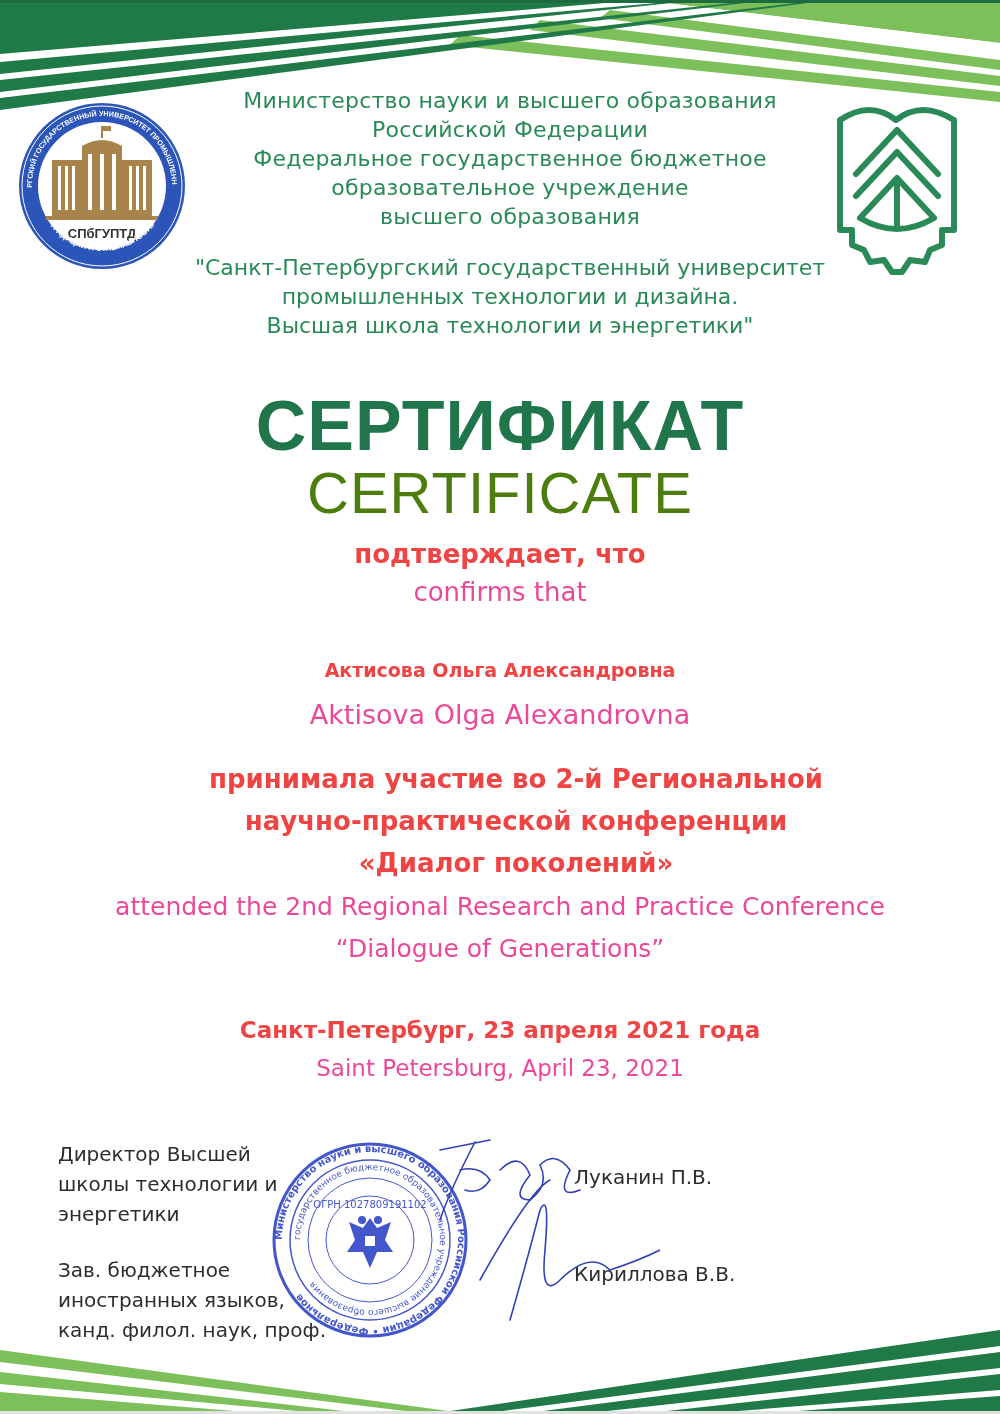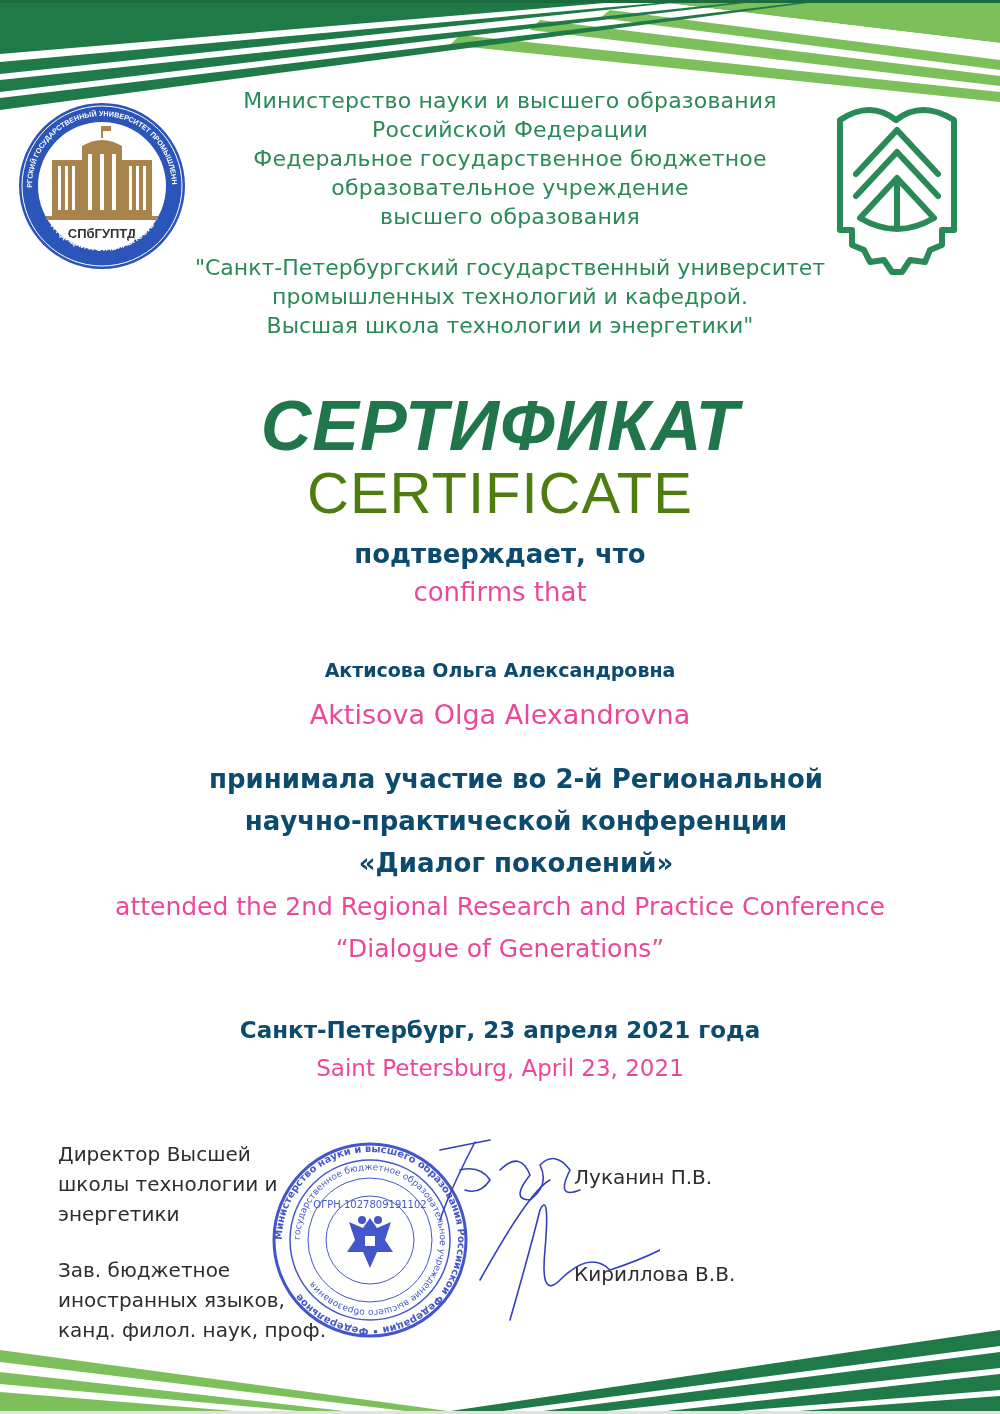--- a/index.html
+++ b/index.html
@@ -32,35 +32,34 @@
     }
     .title-ru {
       left: 0; width: 1000px; top: 388px;
       text-align: center;
       color: #21754a;
       font-family: "Liberation Sans", sans-serif;
       font-weight: bold;
       font-size: 70px;
       line-height: 76px;
       letter-spacing: 1px;
-      font-style: italic;
     }
     .title-en {
       left: 0; width: 1000px; top: 460px;
       text-align: center;
       color: #4d7c0f;
       font-family: "Liberation Sans", sans-serif;
       font-size: 58px;
       line-height: 66px;
       letter-spacing: 1px;
     }
     .center-block {
       left: 0; width: 1000px;
       text-align: center;
-      color: #0c4a6e;
+      color: #ef4444;
     }
     .bold-ru { font-family: "DejaVu Sans", sans-serif; font-weight: bold; font-size: 26px; }
     .light-en { font-family: "DejaVu Sans", sans-serif; font-weight: normal; font-size: 26px; color: #ec4899; }
 
     .sig-left {
       left: 58px; width: 260px;
       color: #2d2d2d;
       font-size: 20px;
       line-height: 30px;
     }
@@ -138,21 +137,21 @@
 <div class="abs header-text">
   <div>Министерство науки и высшего образования</div>
   <div>Российской Федерации</div>
   <div>Федеральное государственное бюджетное</div>
   <div>образовательное учреждение</div>
   <div>высшего образования</div>
 </div>
 
 <div class="abs uni-text">
   <div>"Санкт-Петербургский государственный университет</div>
-  <div>промышленных технологий и кафедрой.</div>
+  <div>промышленных технологии и дизайна.</div>
   <div>Высшая школа технологии и энергетики"</div>
 </div>
 
 <div class="abs title-ru">СЕРТИФИКАТ</div>
 <div class="abs title-en">CERTIFICATE</div>
 
 <div class="abs center-block bold-ru" style="top:536px; line-height:36px;">подтверждает, что</div>
 <div class="abs center-block light-en" style="top:574px; line-height:36px;">confirms that</div>
 
 <div class="abs center-block bold-ru" style="top:652px; line-height:36px; font-size:19px;">Актисова Ольга Александровна</div>

